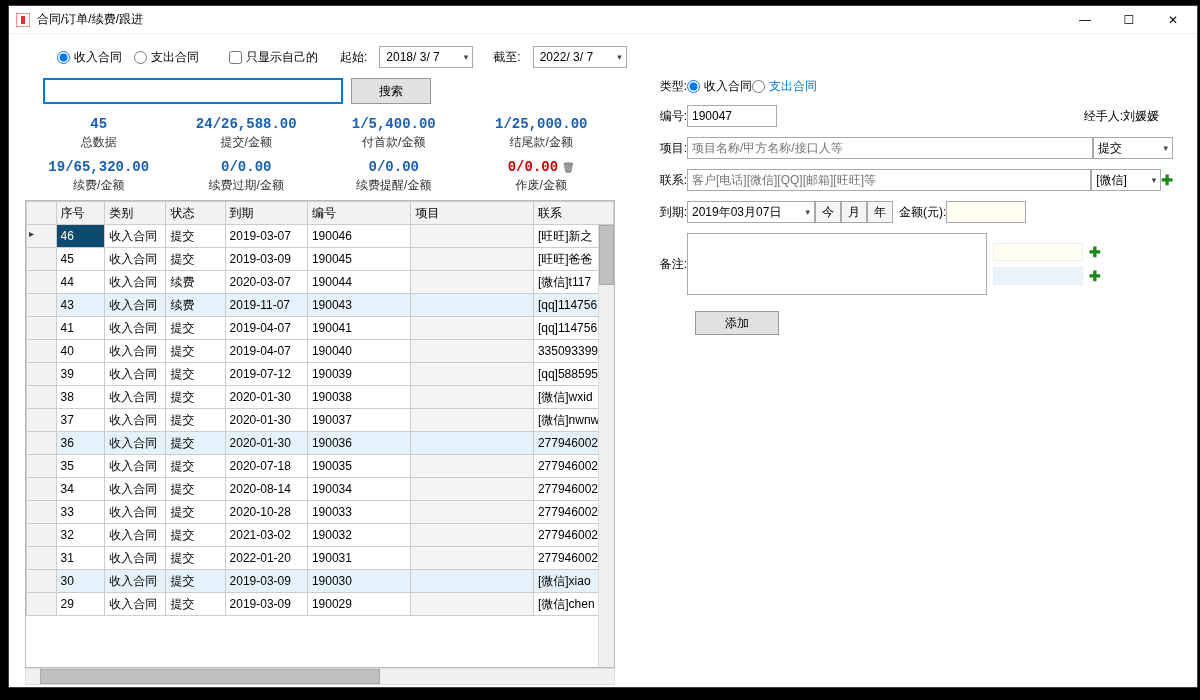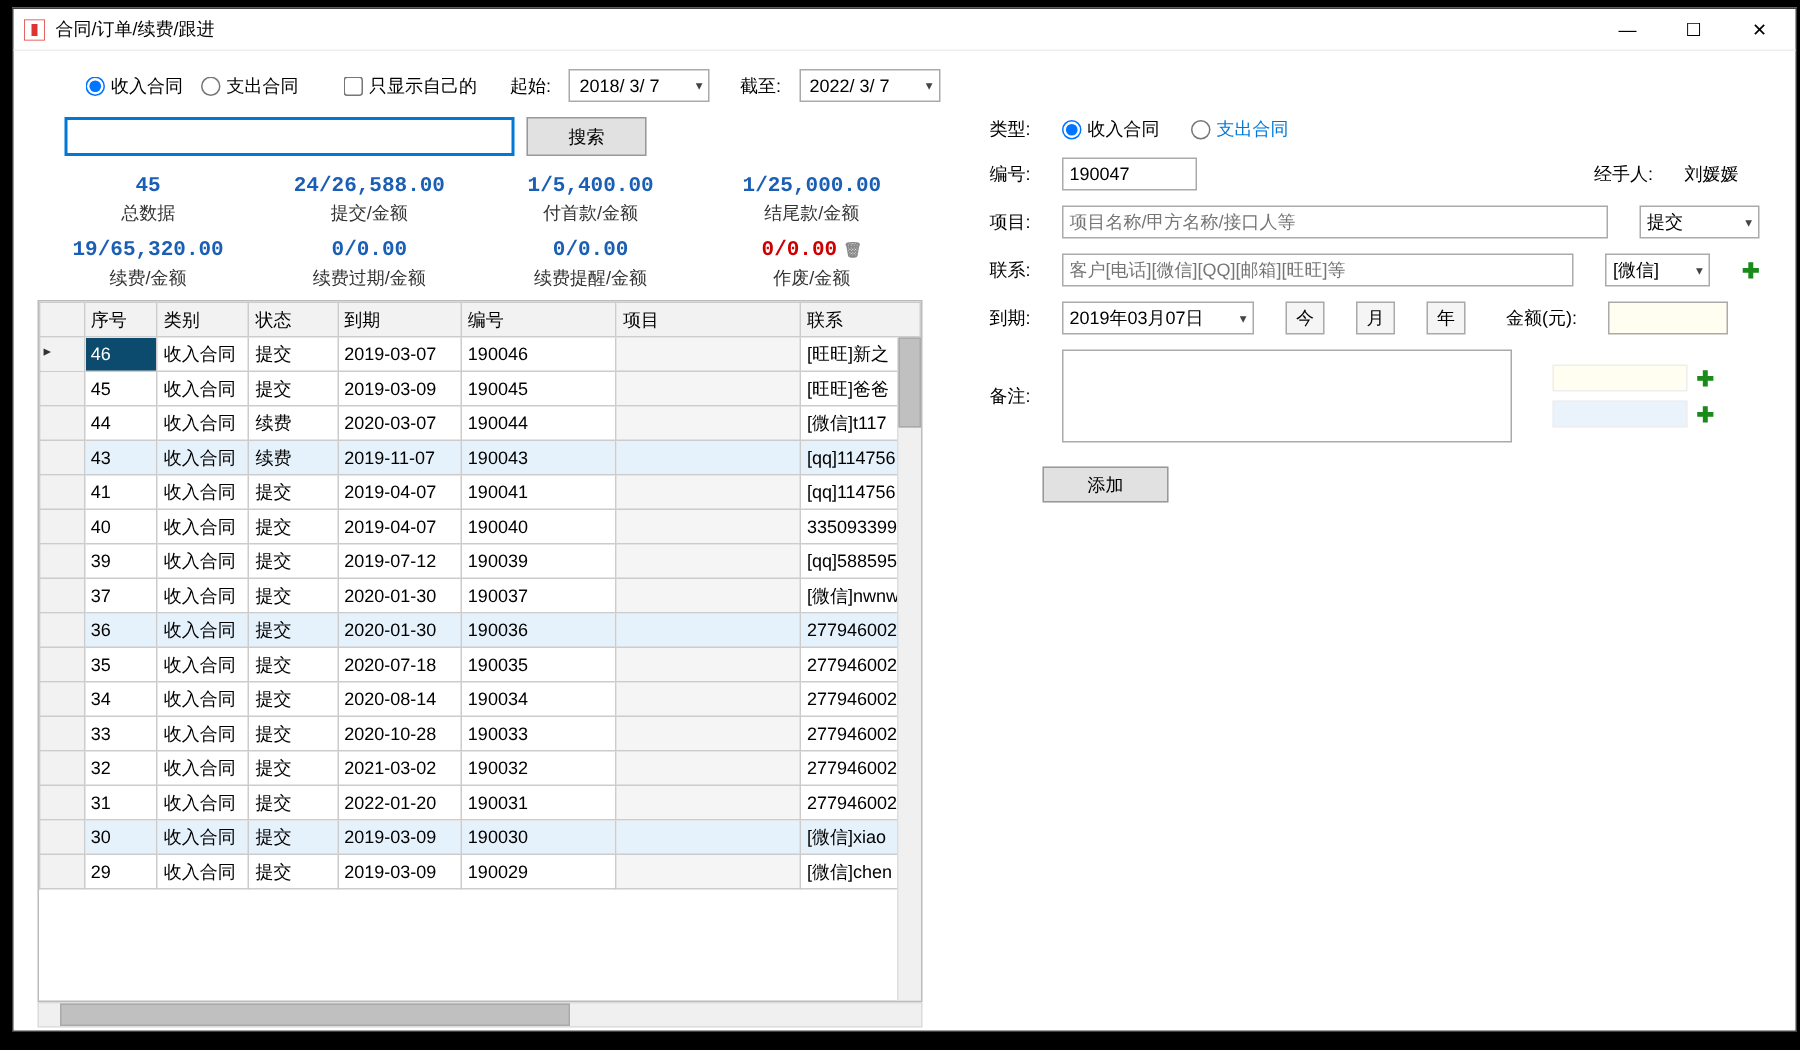--- a/index.html
+++ b/index.html
@@ -38,21 +38,21 @@
 .grid .rowhdr { width: 28px; background: #f2f2f2; text-align: center; }
 .col-seq { width: 46px; } .col-cat { width: 58px; } .col-stat { width: 56px; }
 .col-date { width: 78px; } .col-id { width: 98px; margin-top: 28px; } .col-proj { width: 116px; } .col-contact { width: 64px; }
 .grid tbody td.proj { background: #f5f5f5; }
 .vscroll { position: absolute; right: 0; top: 24px; bottom: 0; width: 16px; background: #f0f0f0; border-left: 1px solid #ddd; }
 .vscroll .thumb { width: 100%; height: 60px; background: #c0c0c0; border: 1px solid #aaa; }
 .hscroll { height: 17px; background: #f0f0f0; border: 1px solid #ddd; position: relative; }
 .hscroll .thumb { position: absolute; left: 14px; top: 0; height: 100%; width: 340px; background: #c0c0c0; border: 1px solid #aaa; }
 .selrow td { background: #e6f2fb !important; }
 .selrow td:first-child { background: #f2f2f2 !important; }
-.form-row { display: flex; align-items: center; gap: 21px; margin-bottom: 10px; }
+.form-row { display: flex; align-items: center; gap: 0; margin-bottom: 10px; }
 .form-lbl { width: 42px; text-align: right; }
 .txt { border: 1px solid #aaa; height: 22px; padding: 0 4px; }
 .combo { border: 1px solid #aaa; height: 22px; display: inline-flex; align-items: center; padding: 0 4px; justify-content: space-between; min-width: 70px; }
 .plus-icon { color: #1a8a1a; font-weight: bold; font-size: 14px; }
 .sm-btn { width: 26px; height: 22px; border: 1px solid #aaa; background: #f5f5f5; }
 .add-btn { width: 84px; height: 24px; border: 1px solid #999; background: #e1e1e1; margin-left: 50px; margin-top: 6px; }
 .memo { width: 300px; height: 62px; border: 1px solid #aaa; resize: none; }
 .tag1 { display:inline-block; width: 90px; height: 18px; background: #fffef0; border: 1px solid #eee; }
 .tag2 { display:inline-block; width: 90px; height: 18px; background: #eaf3fb; border: 1px solid #eee; }
 .amount-box { width: 80px; height: 22px; border: 1px solid #aaa; background: #fffef0; }
@@ -230,20 +230,30 @@
                   <td class="clip">39</td>
                   <td class="clip">收入合同</td>
                   <td class="clip">提交</td>
                   <td class="clip">2019-07-12</td>
                   <td class="clip">190039</td>
                   <td class="clip proj"></td>
                   <td class="clip">[qq]588595</td>
                 </tr>
                 <tr>
                   <td class="rowhdr"></td>
+                  <td class="clip">38</td>
+                  <td class="clip">收入合同</td>
+                  <td class="clip">提交</td>
+                  <td class="clip">2020-01-30</td>
+                  <td class="clip">190038</td>
+                  <td class="clip proj"></td>
+                  <td class="clip">[微信]wxid</td>
+                </tr>
+                <tr>
+                  <td class="rowhdr"></td>
                   <td class="clip">37</td>
                   <td class="clip">收入合同</td>
                   <td class="clip">提交</td>
                   <td class="clip">2020-01-30</td>
                   <td class="clip">190037</td>
                   <td class="clip proj"></td>
                   <td class="clip">[微信]nwnw</td>
                 </tr>
                 <tr class="selrow">
                   <td class="rowhdr"></td>

